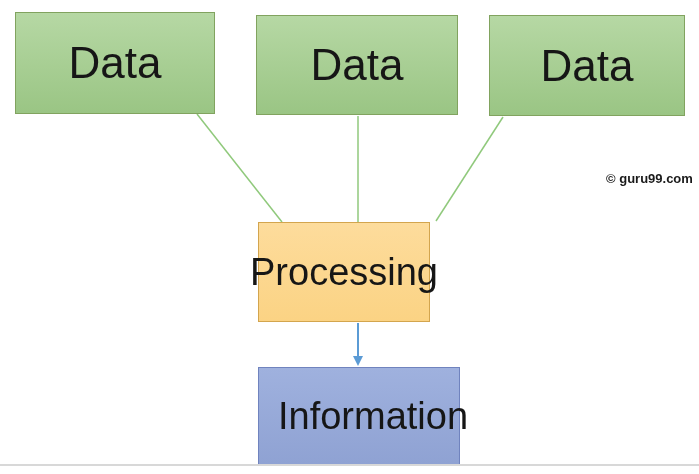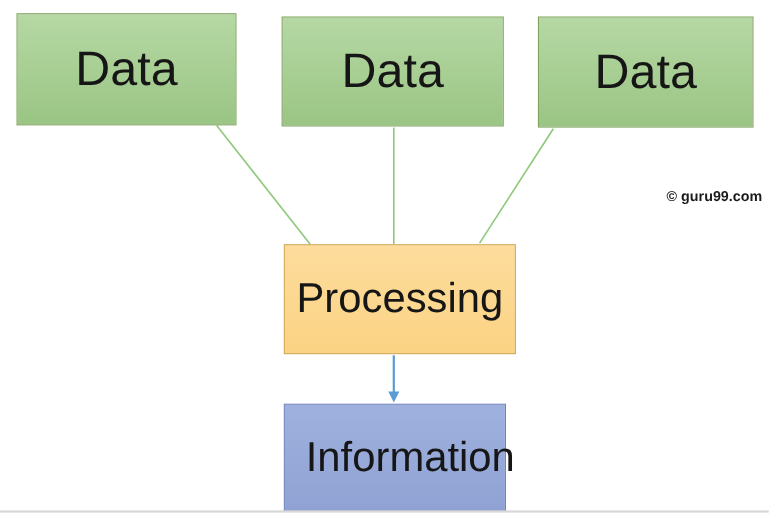--- a/index.html
+++ b/index.html
@@ -38,21 +38,21 @@
   }
   .node.blue {
     background: linear-gradient(to bottom, #9fb1de 0%, #8fa2d3 100%);
     border: 1.5px solid #7083be;
     font-size: 38px;
     padding-left: 28px;
   }
   #n-data1 { left: 15px;  top: 12px; width: 200px; height: 102px; }
   #n-data2 { left: 256px; top: 15px; width: 202px; height: 100px; }
   #n-data3 { left: 489px; top: 15px; width: 196px; height: 101px; }
-  #n-processing  { left: 258px; top: 222px; width: 211px; height: 100px; }
+  #n-processing  { left: 258px; top: 222px; width: 172px; height: 100px; }
   #n-information { left: 258px; top: 367px; width: 202px; height: 98px; }
   .watermark {
     position: absolute;
     left: 606px;
     top: 125px;
     font-size: 13px;
     font-weight: bold;
     color: #1a1a1a;
     white-space: nowrap;
     margin-top: 46px;

